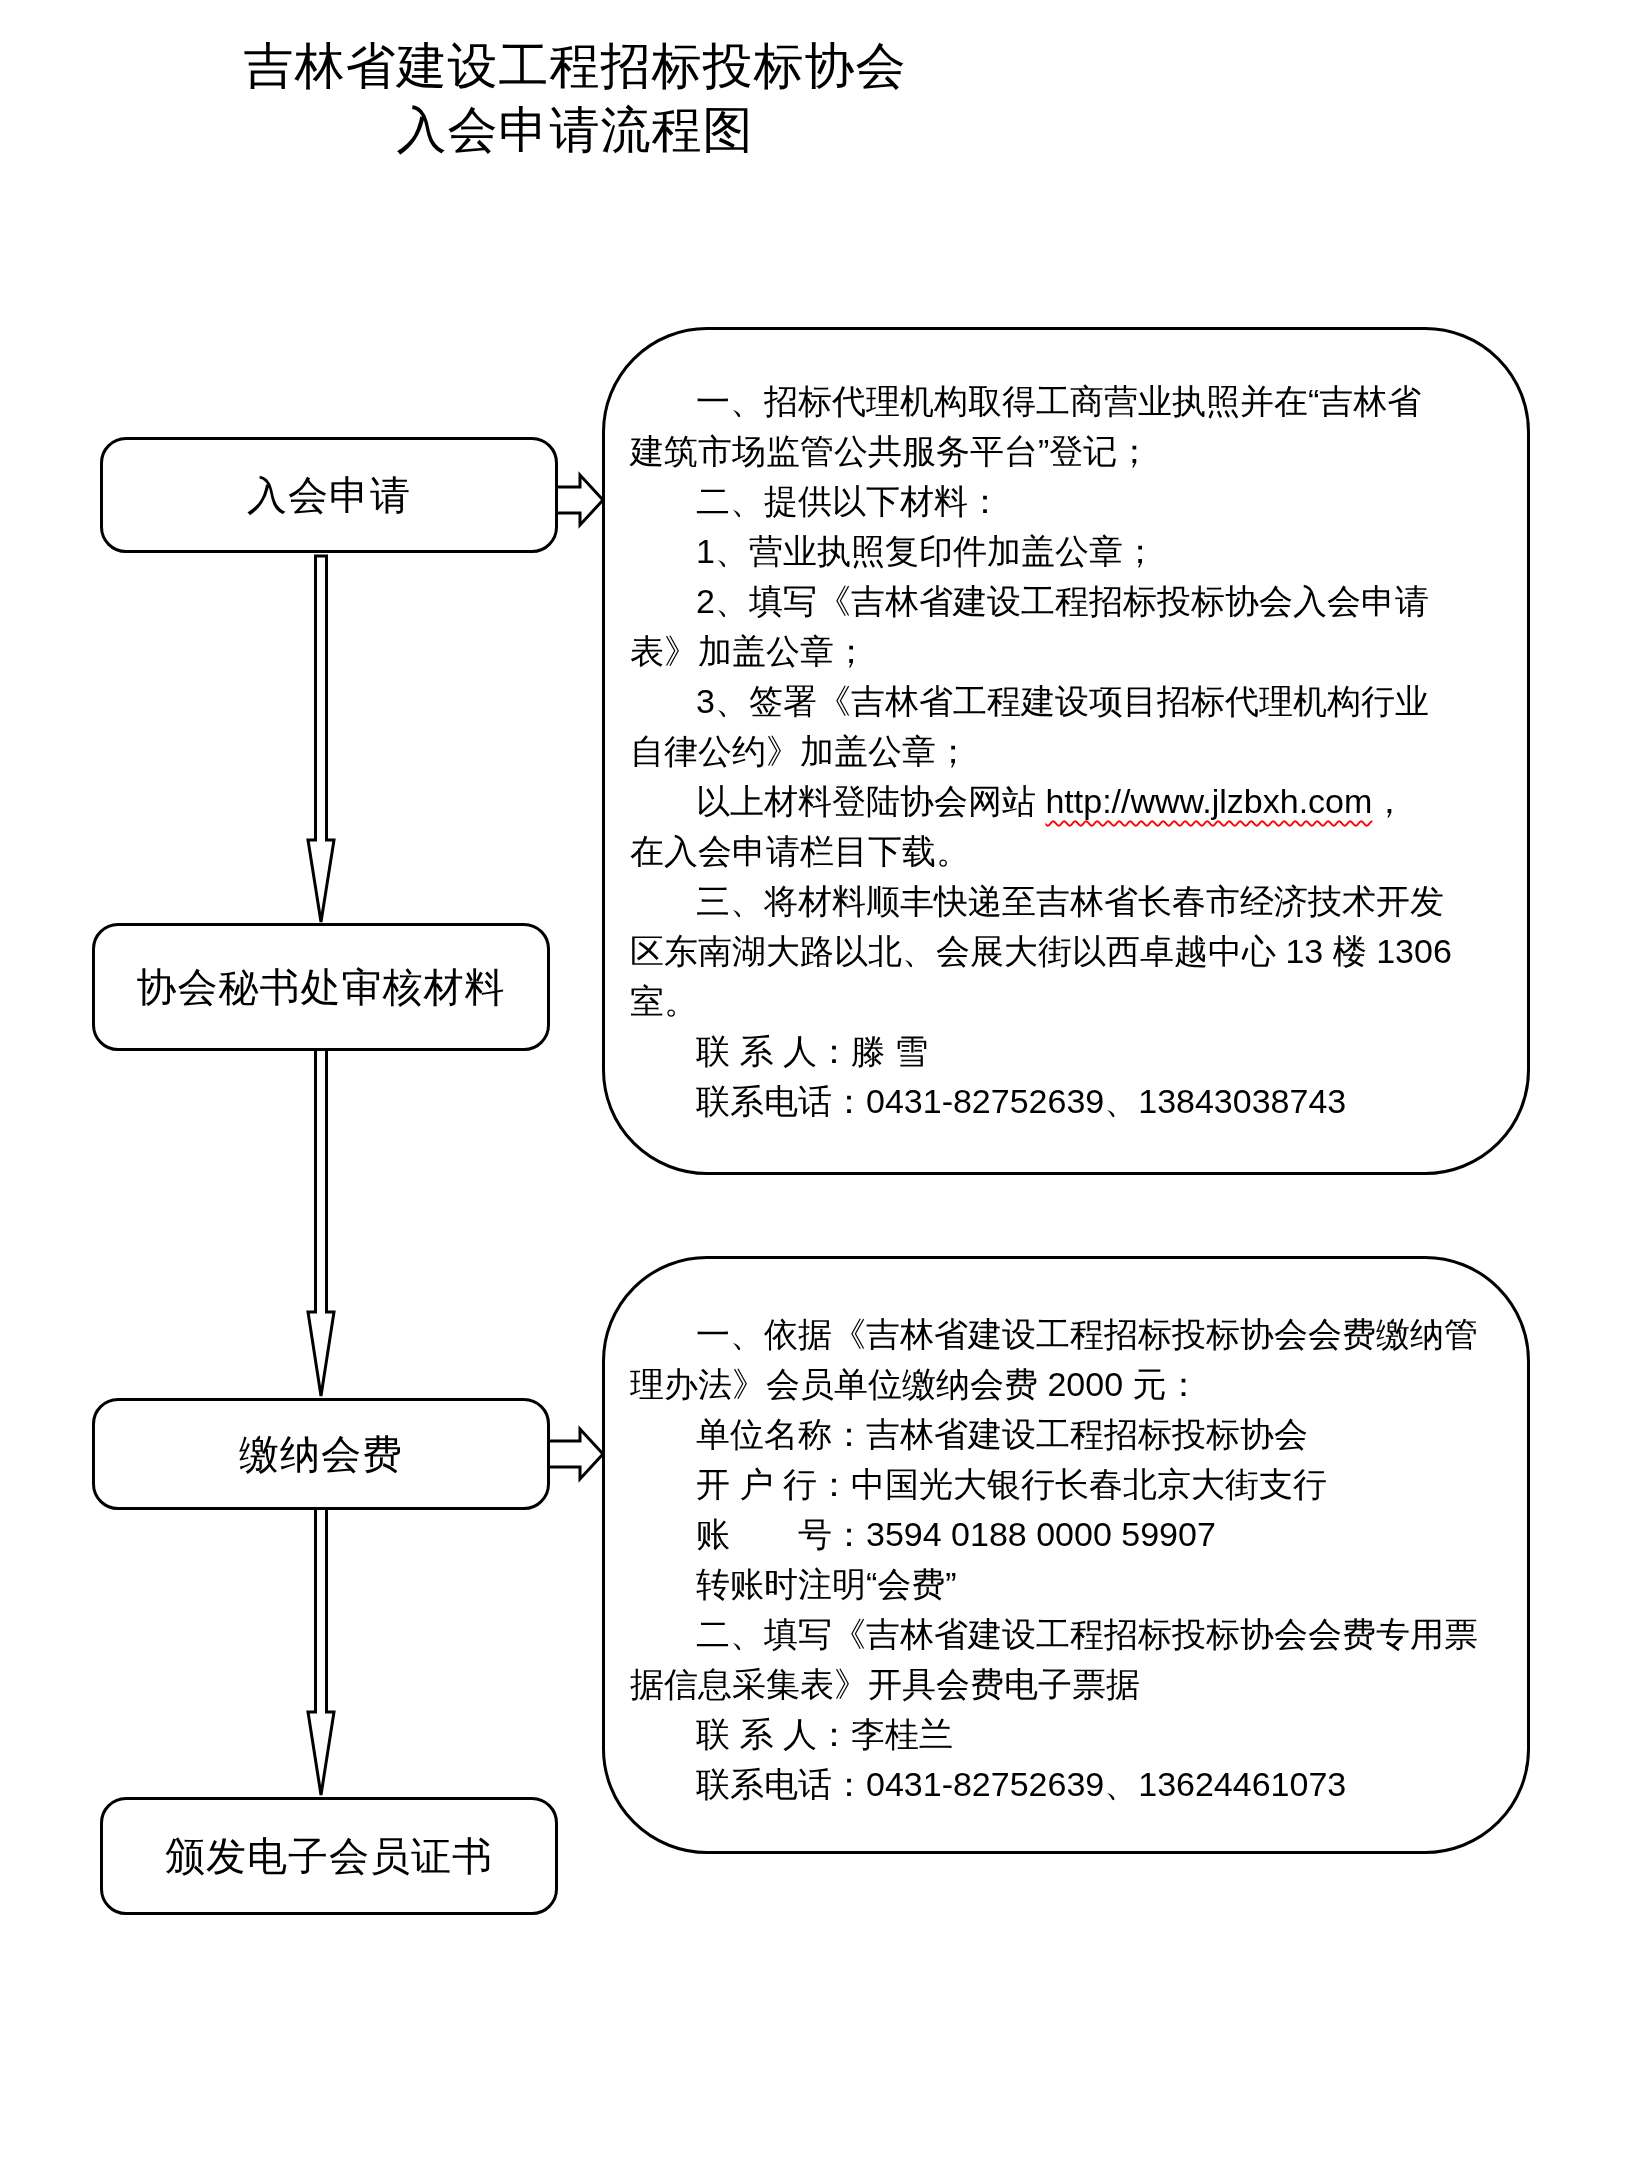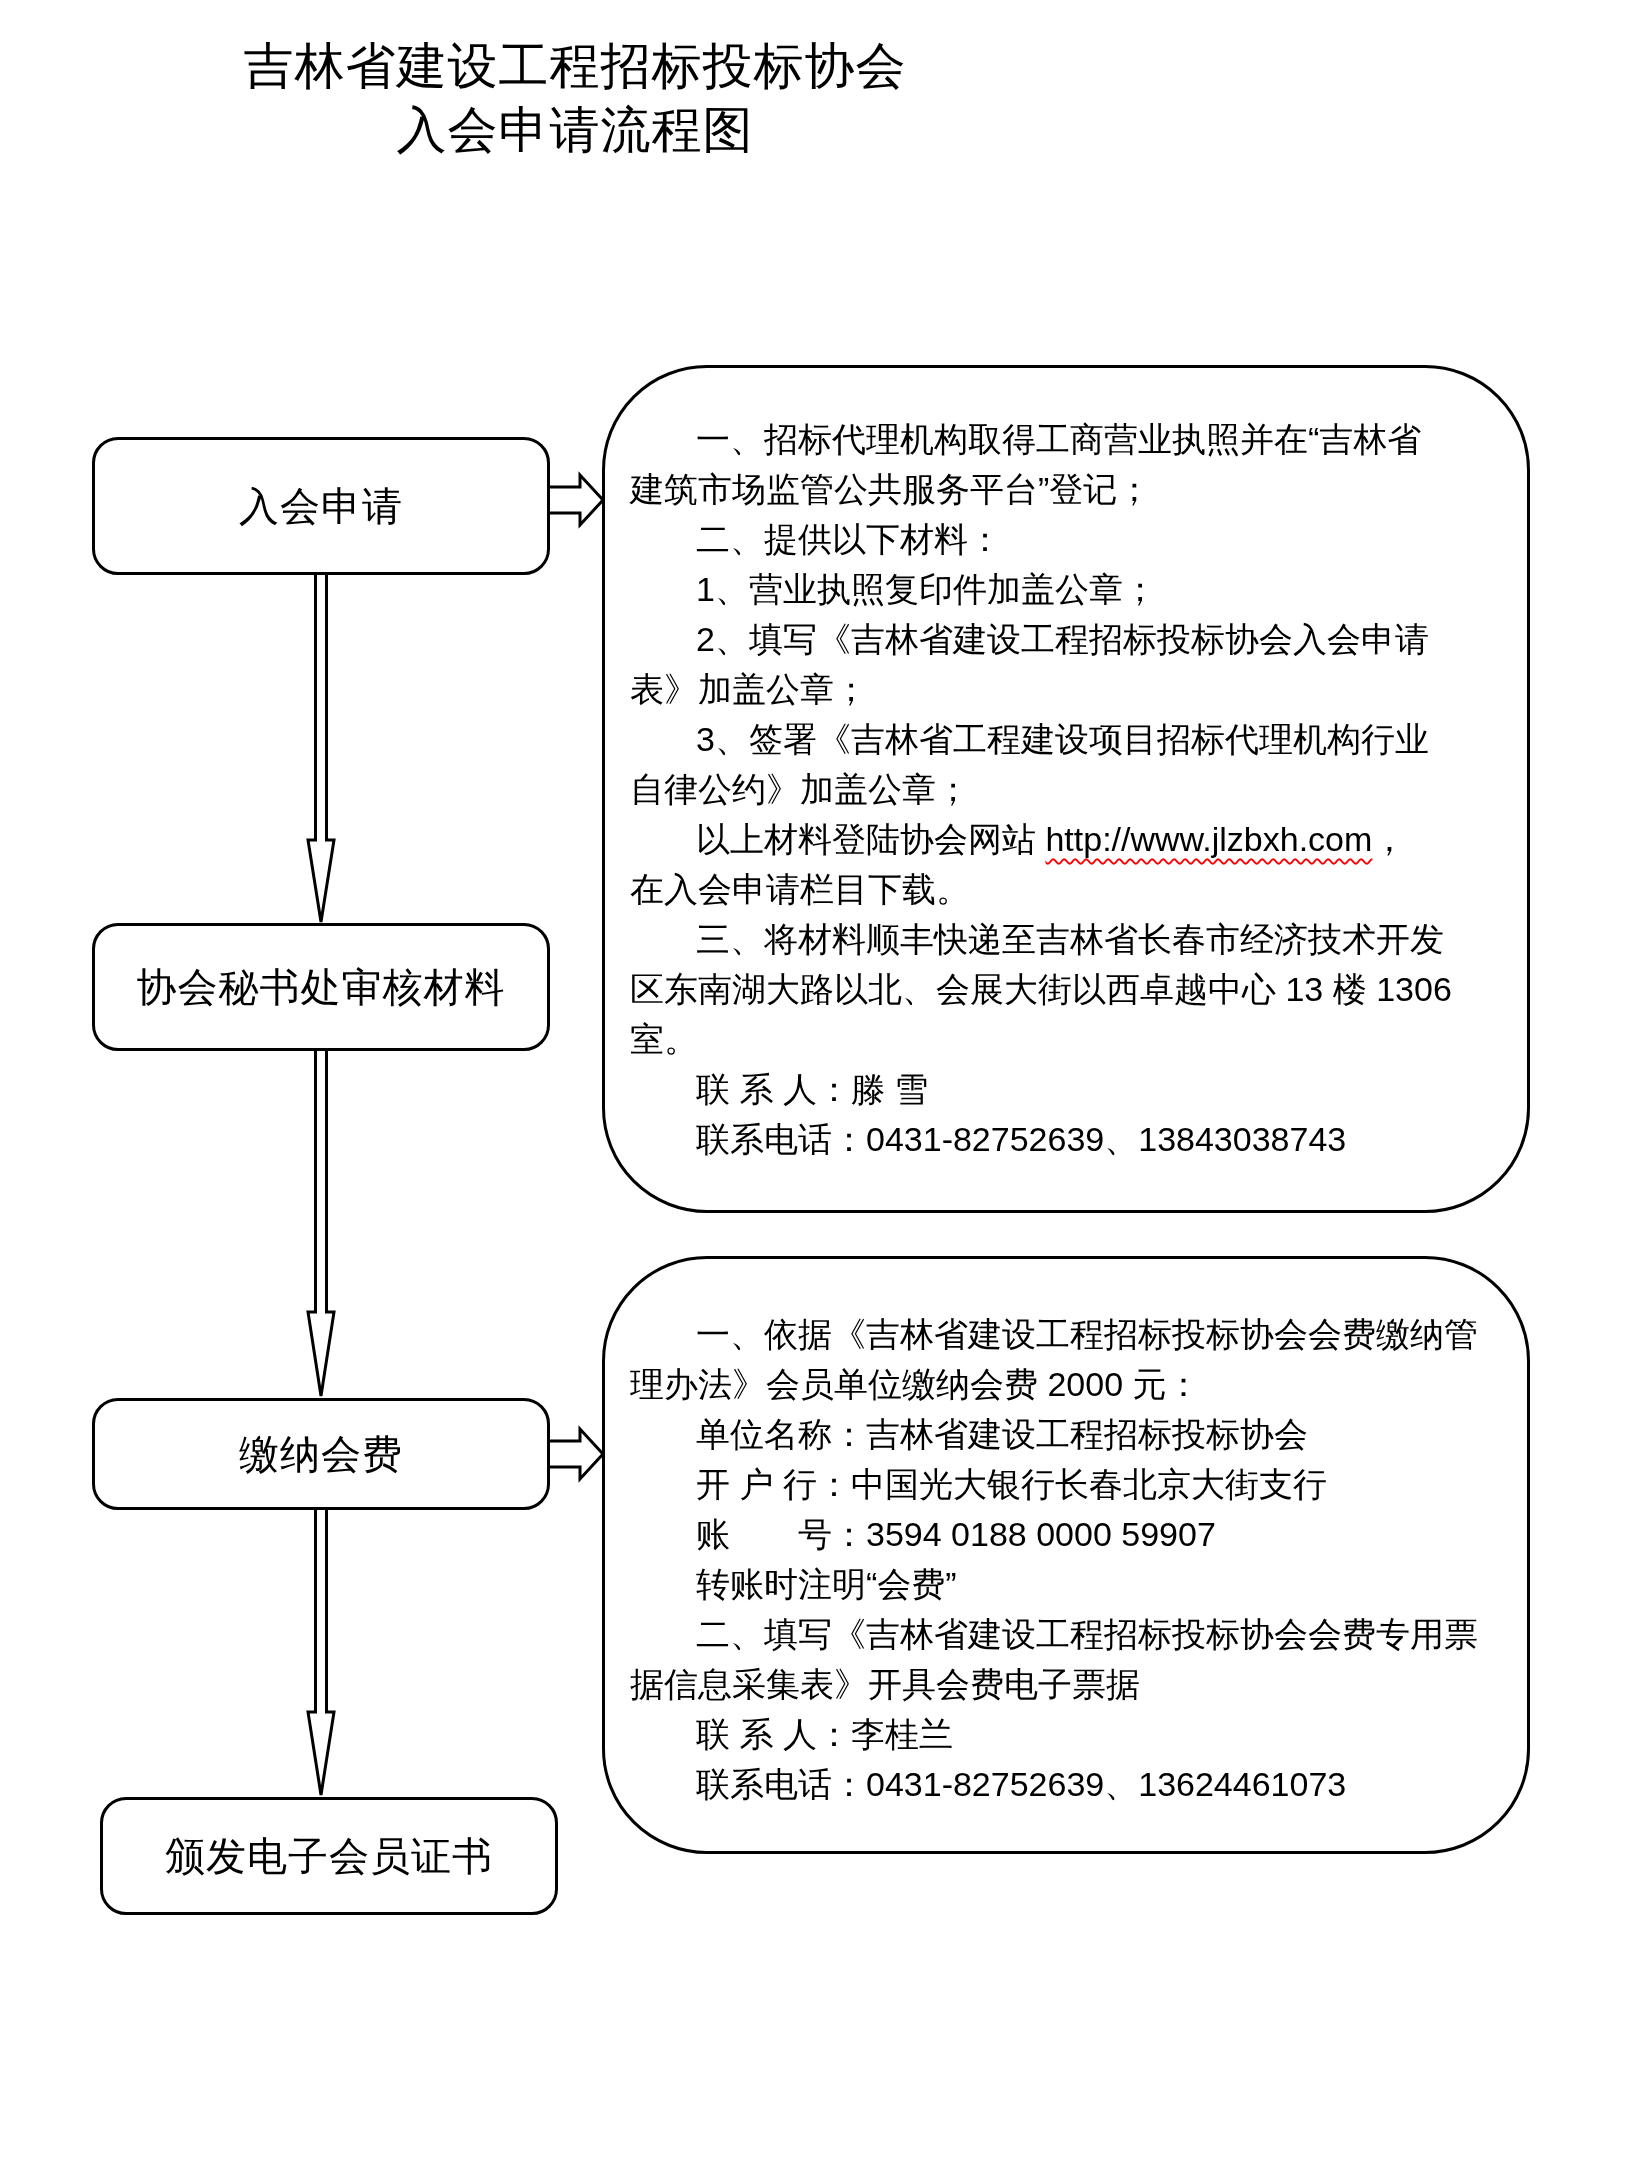--- a/index.html
+++ b/index.html
@@ -9,29 +9,29 @@
   }
   .title{
     position:absolute;top:34px;left:0;width:1150px;text-align:center;
     font-size:50px;line-height:64px;font-weight:normal;letter-spacing:1px;
   }
   .node{
     position:absolute;border:3px solid #000;border-radius:26px;background:#fff;
     display:flex;align-items:center;justify-content:center;
     font-size:40px;z-index:2;box-sizing:border-box;letter-spacing:1px;
   }
-  #node1{left:92px;top:437px;width:458px;height:138px;text-align:center;}
+  #node1{left:100px;top:437px;width:458px;height:116px;text-align:center;}
   #node2{left:92px;top:923px;width:458px;height:128px;}
   #node3{left:92px;top:1398px;width:458px;height:112px;}
   #node4{left:100px;top:1797px;width:458px;height:118px;}
   .note{
     position:absolute;border:3px solid #000;border-radius:105px;background:#fff;
     box-sizing:border-box;z-index:1;font-size:34px;line-height:50px;
   }
-  #note1{left:602px;top:365px;width:928px;height:848px;padding:46px 28px 0 25px;}
+  #note1{left:602px;top:327px;width:928px;height:848px;padding:46px 28px 0 25px;}
   #note2{left:602px;top:1256px;width:928px;height:598px;padding:50px 28px 0 25px;}
   .ln{white-space:nowrap;}
   .indent{text-indent:66px;}
   .url{
     text-decoration-line:underline;
     text-decoration-style:wavy;
     text-decoration-color:#ff0000;
     text-decoration-thickness:2px;
     text-underline-offset:7px;
   }

